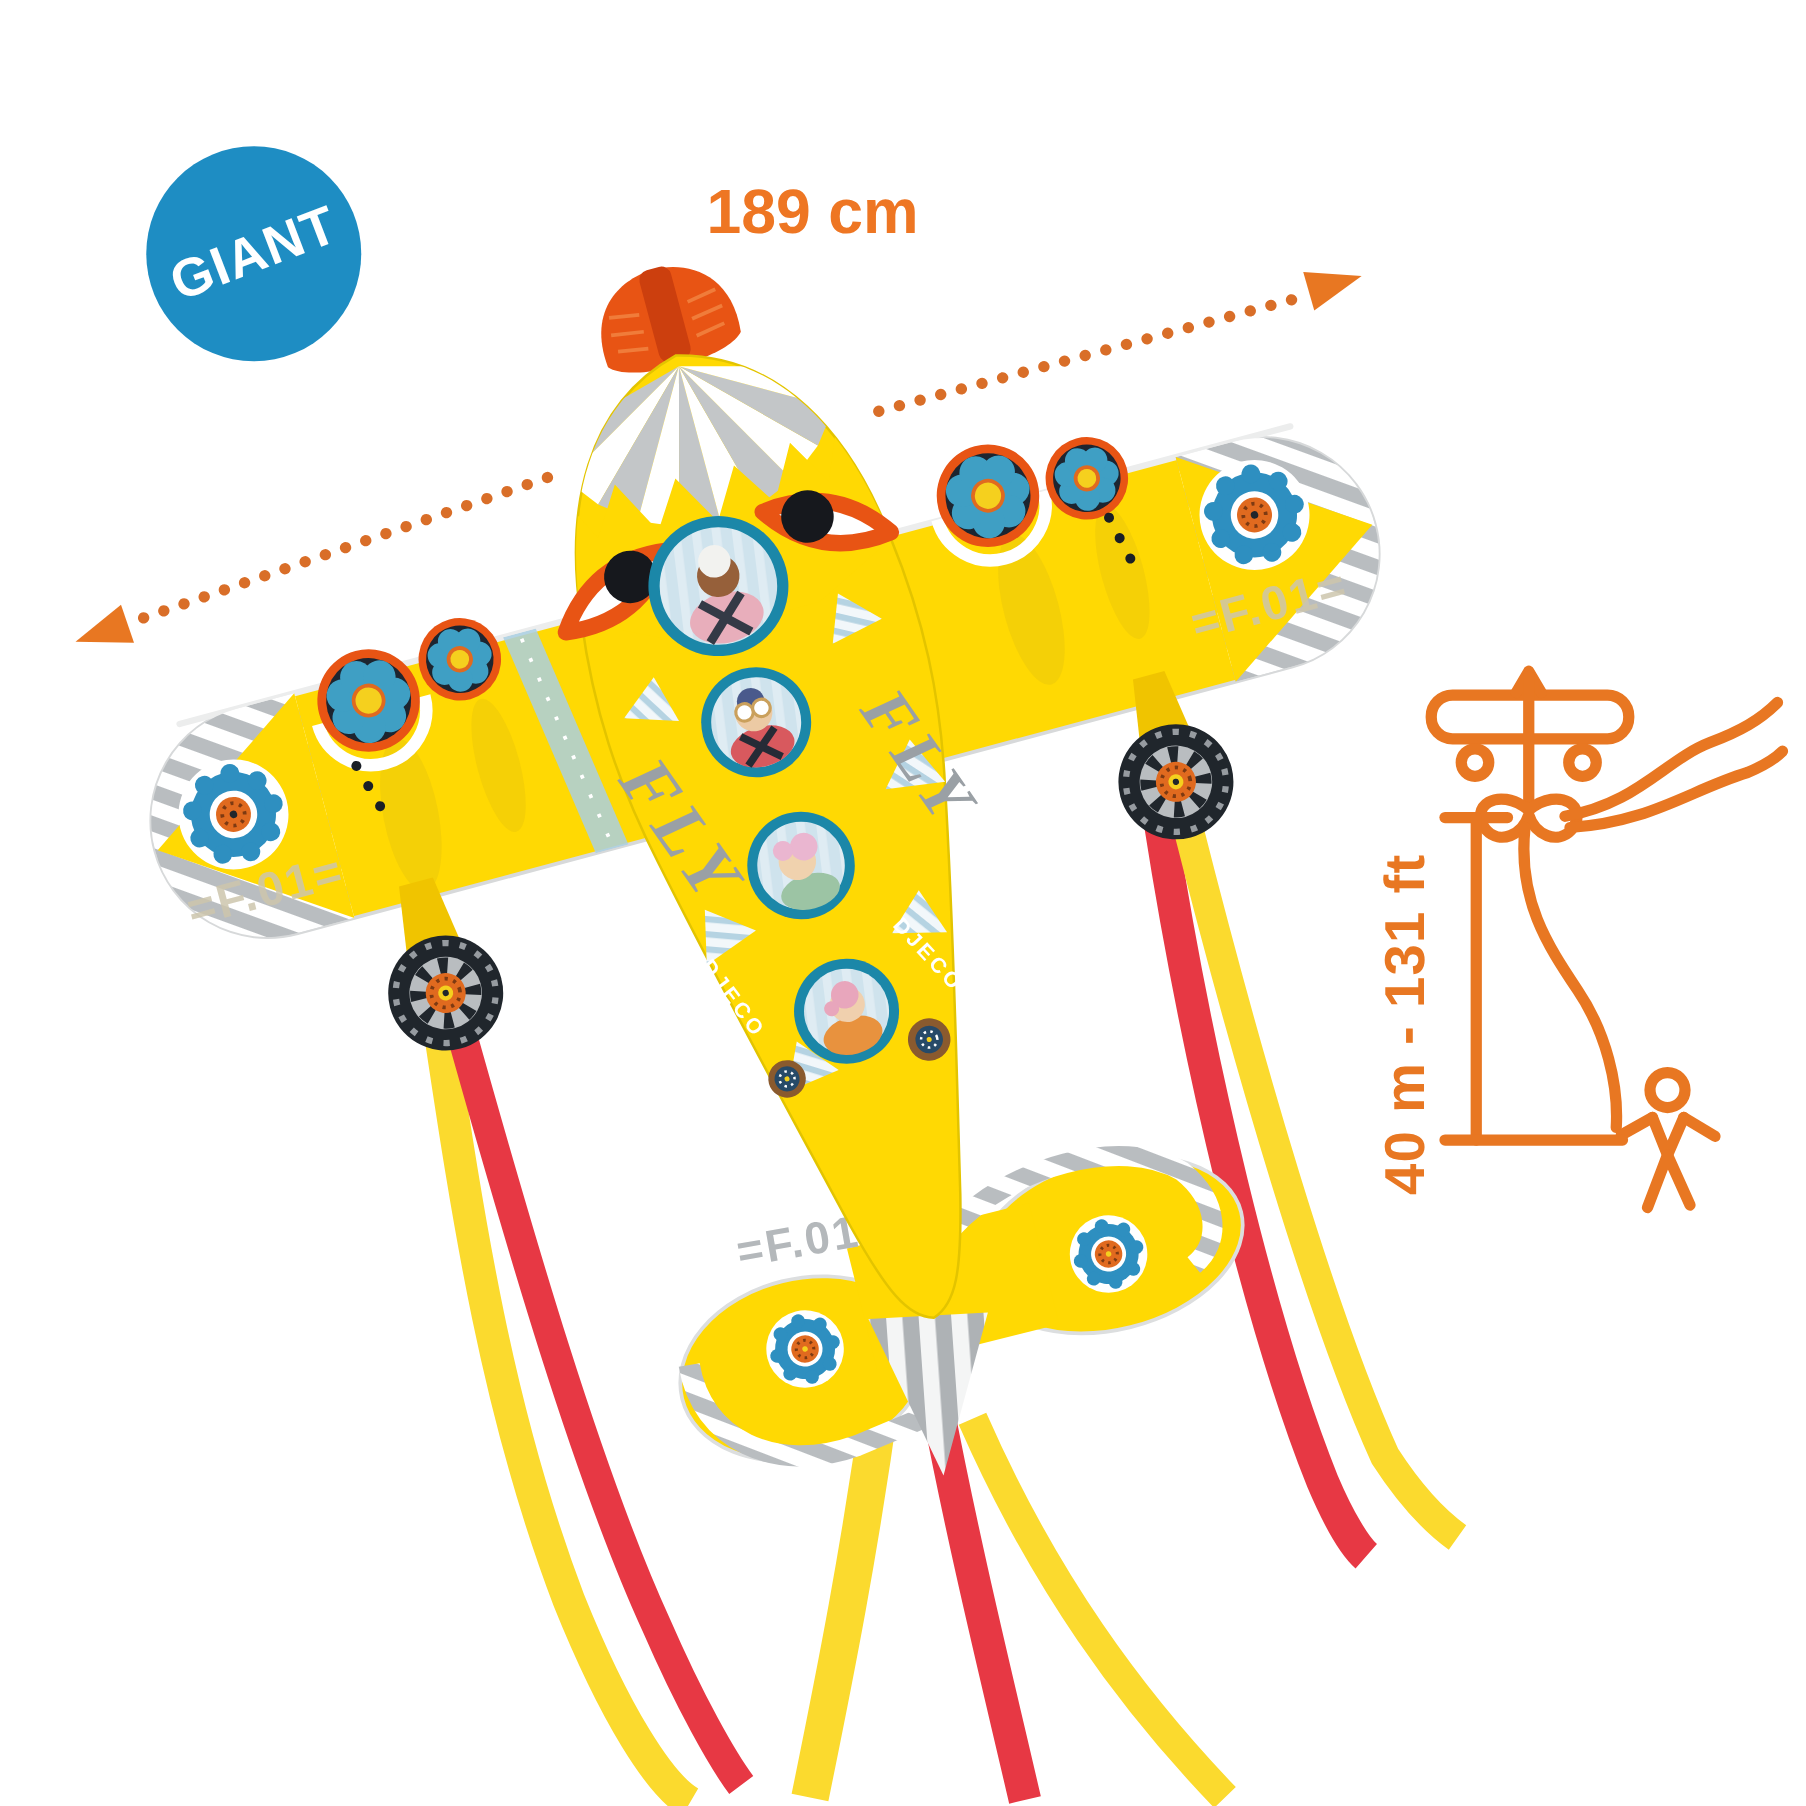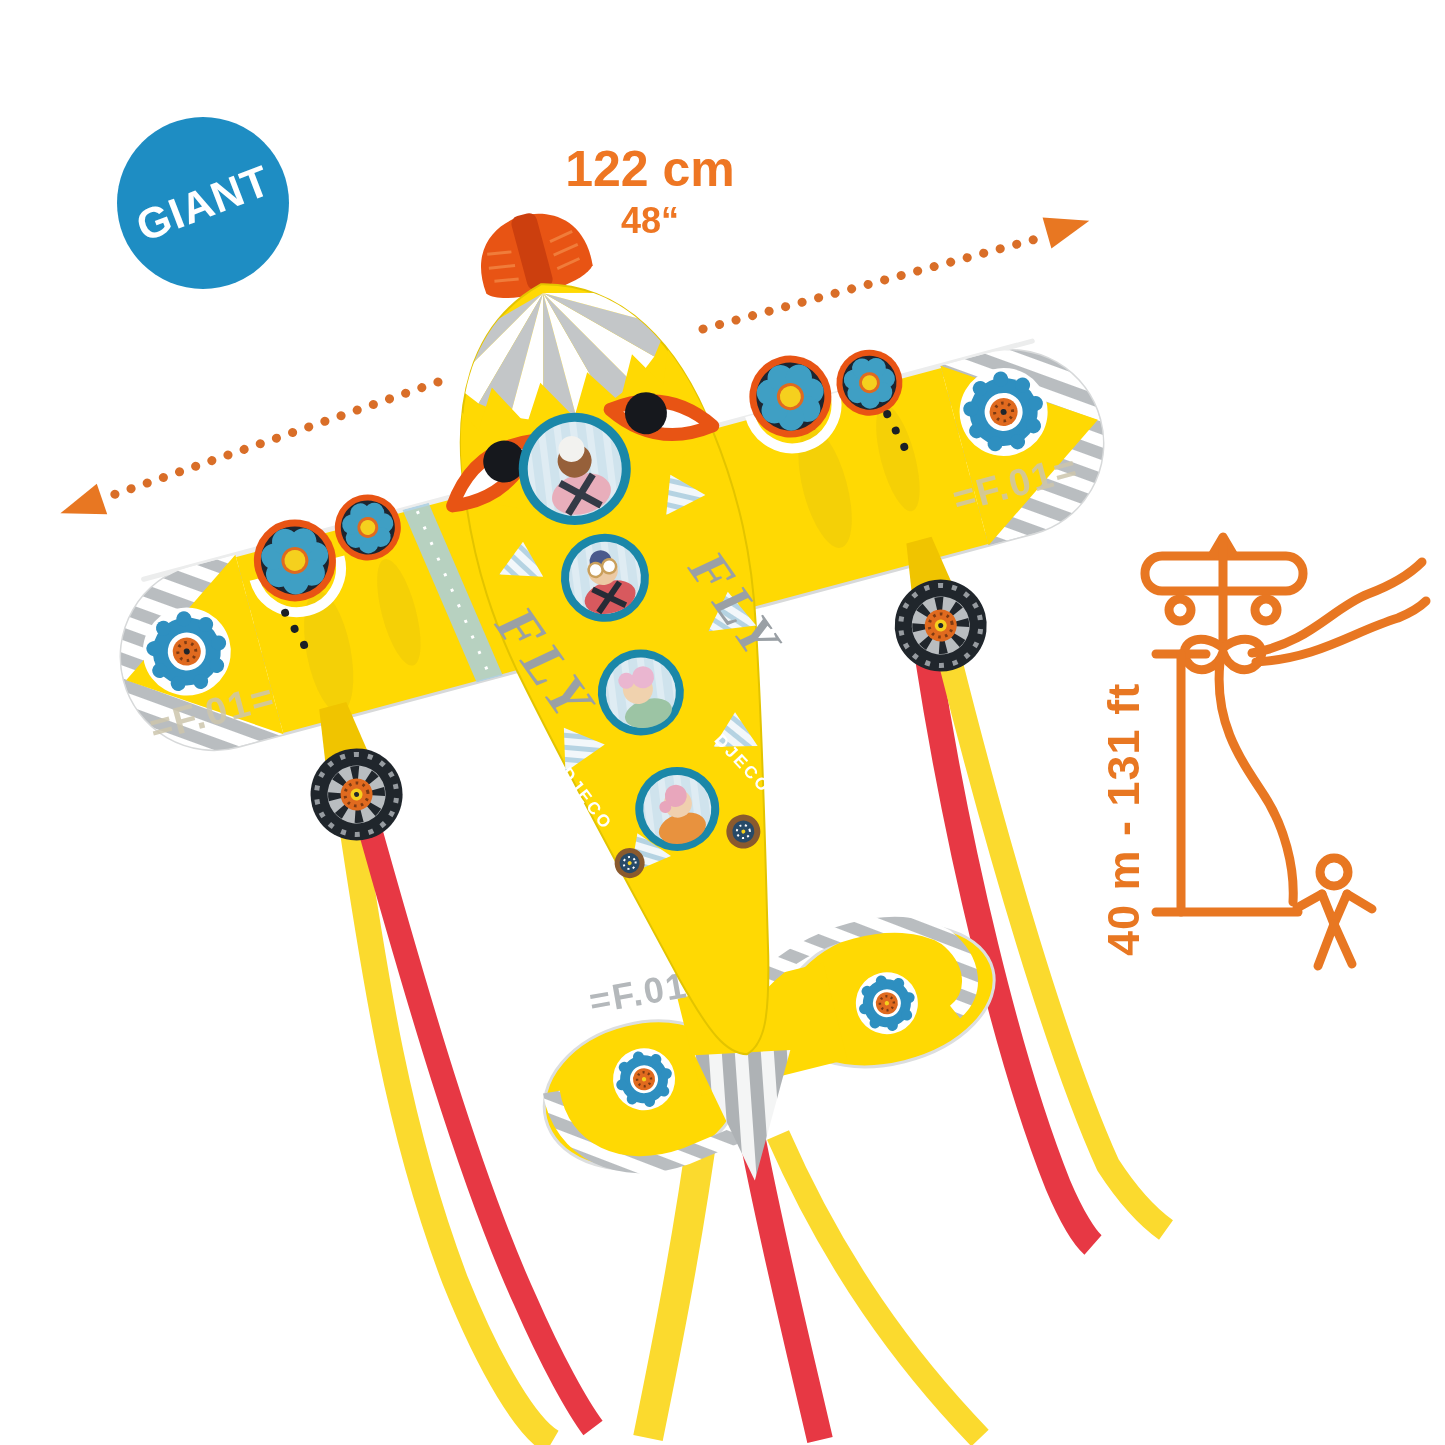--- a/index.html
+++ b/index.html
@@ -393,17 +393,16 @@
         <line x1="1156" y1="654" x2="1206" y2="654"></line>
         <line x1="1181" y1="654" x2="1181" y2="912"></line>
         <line x1="1156" y1="912" x2="1298" y2="912"></line>
       </g>
     </g>
   </svg>
 
   <div class="badge">
     <span>GIANT</span>
   </div>
-  <div class="dim-primary">122 cm</div>
-  <div class="dim-secondary">48“</div>
+  <div class="dim-primary">189 cm</div>
   <div class="height-label">40 m - 131 ft</div>
 
 </div>
 
 </body></html>

